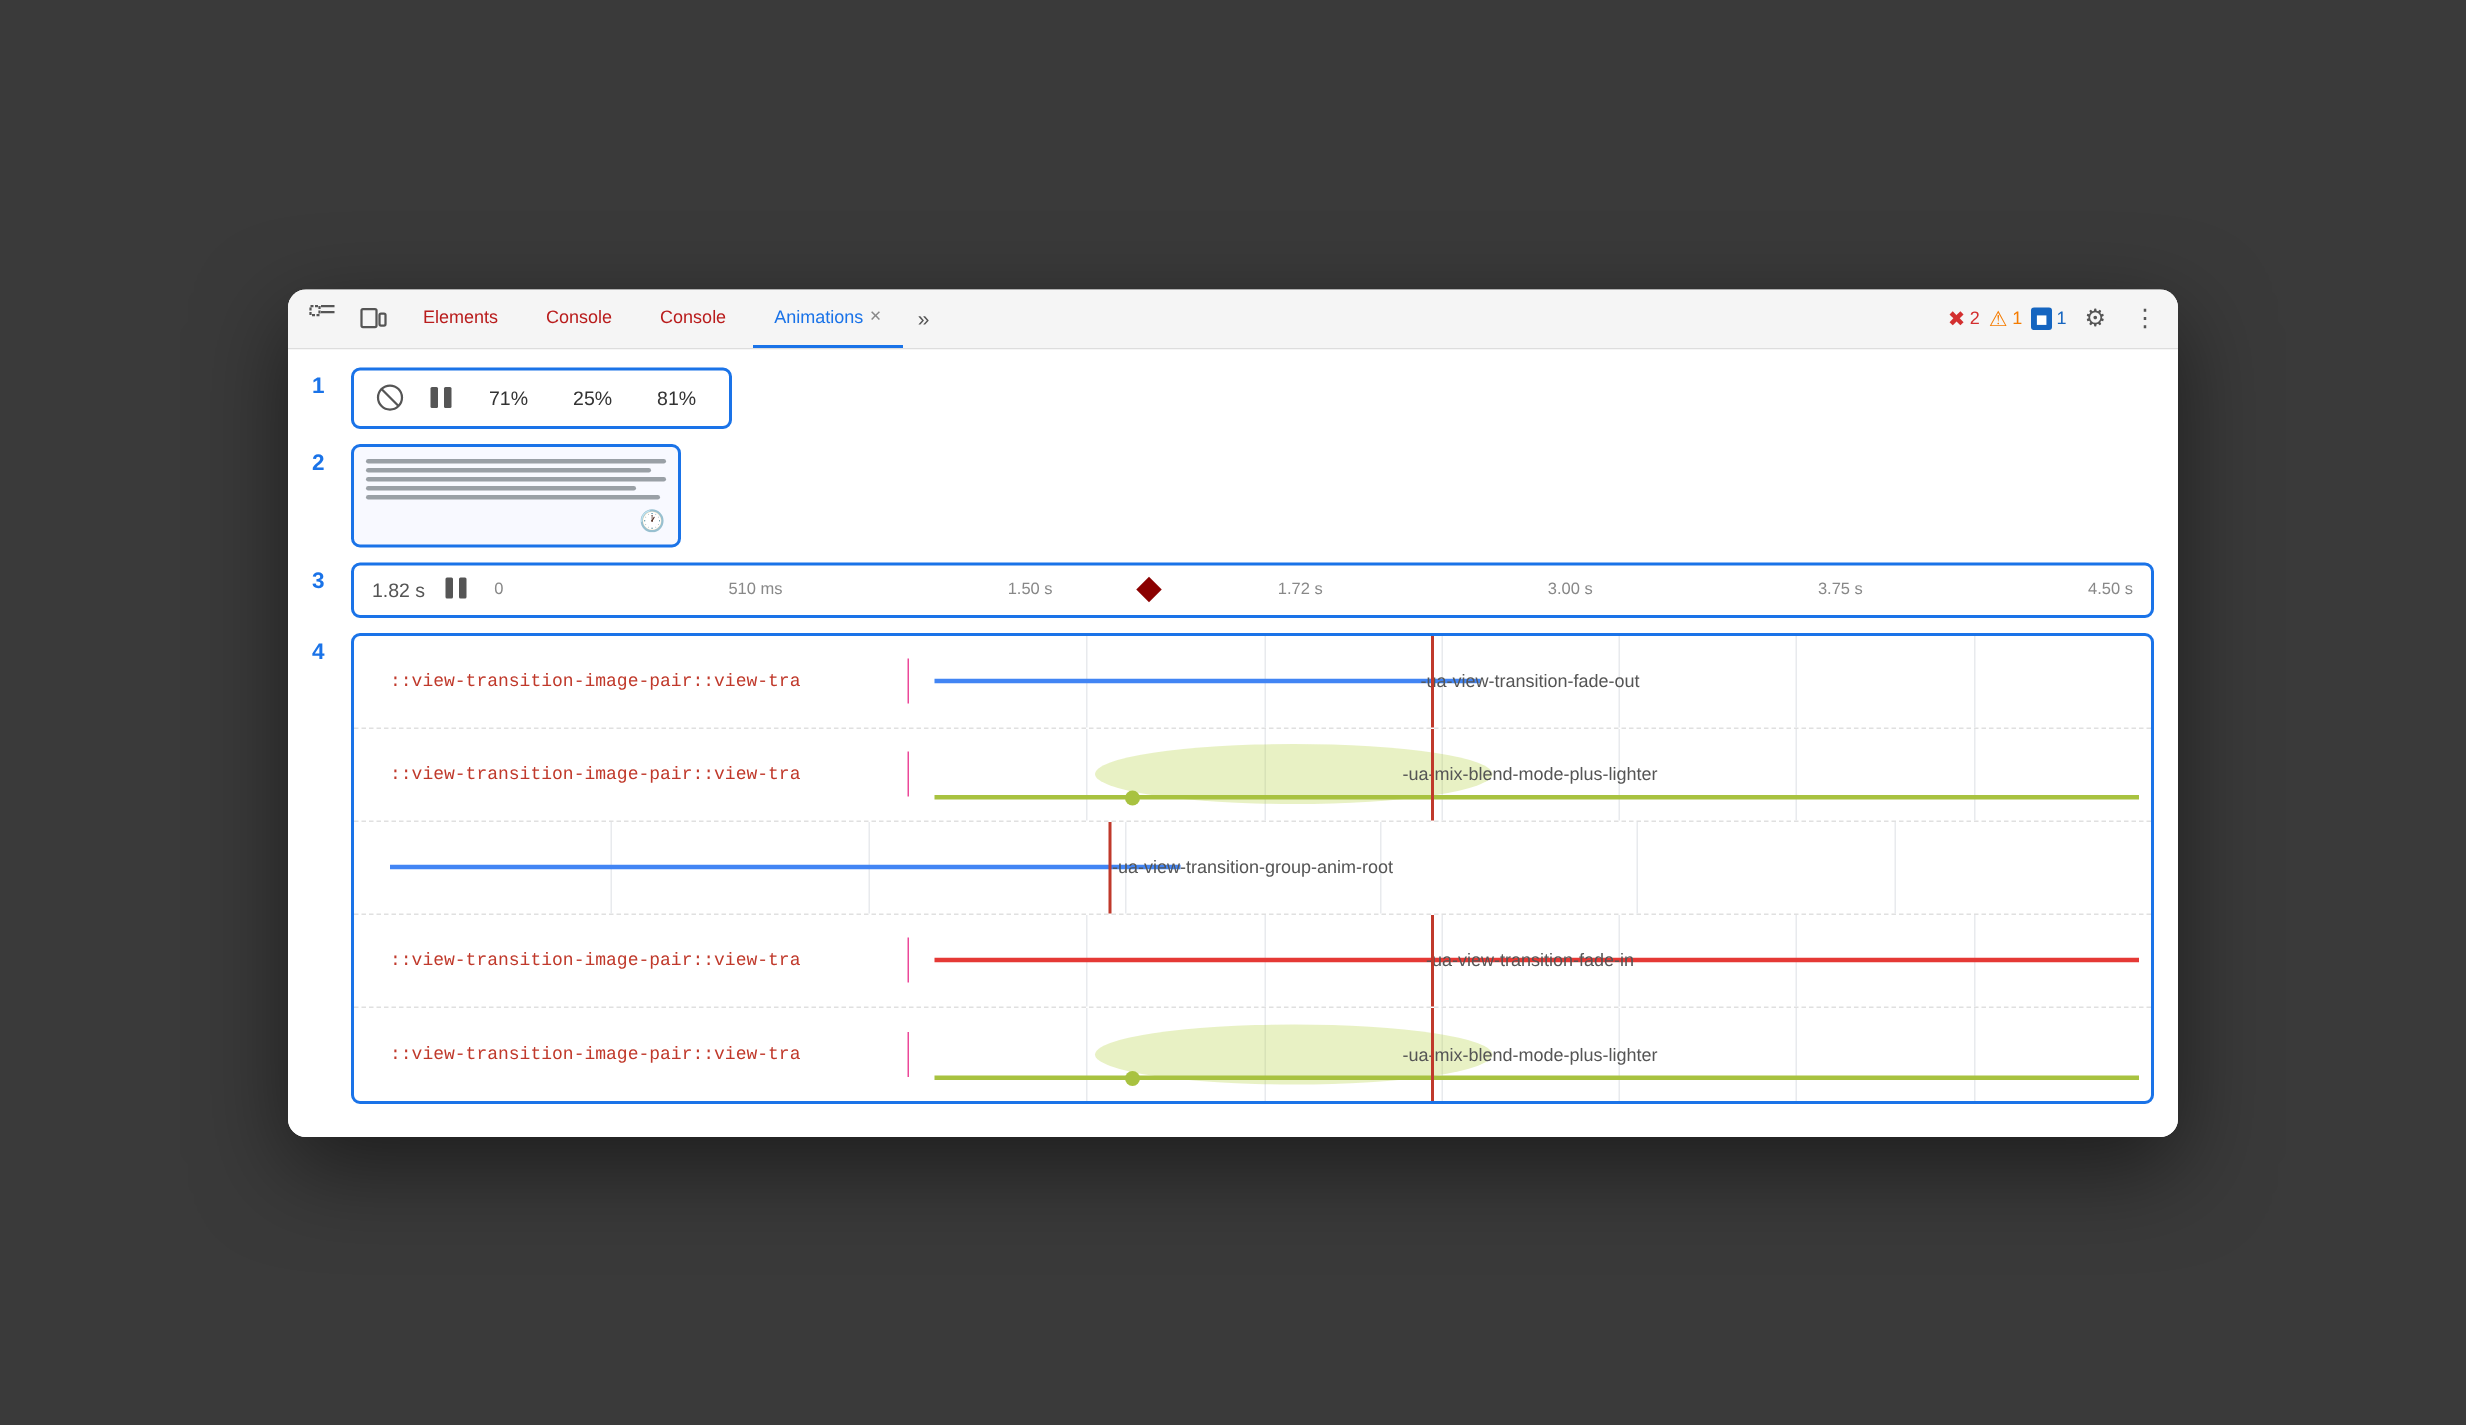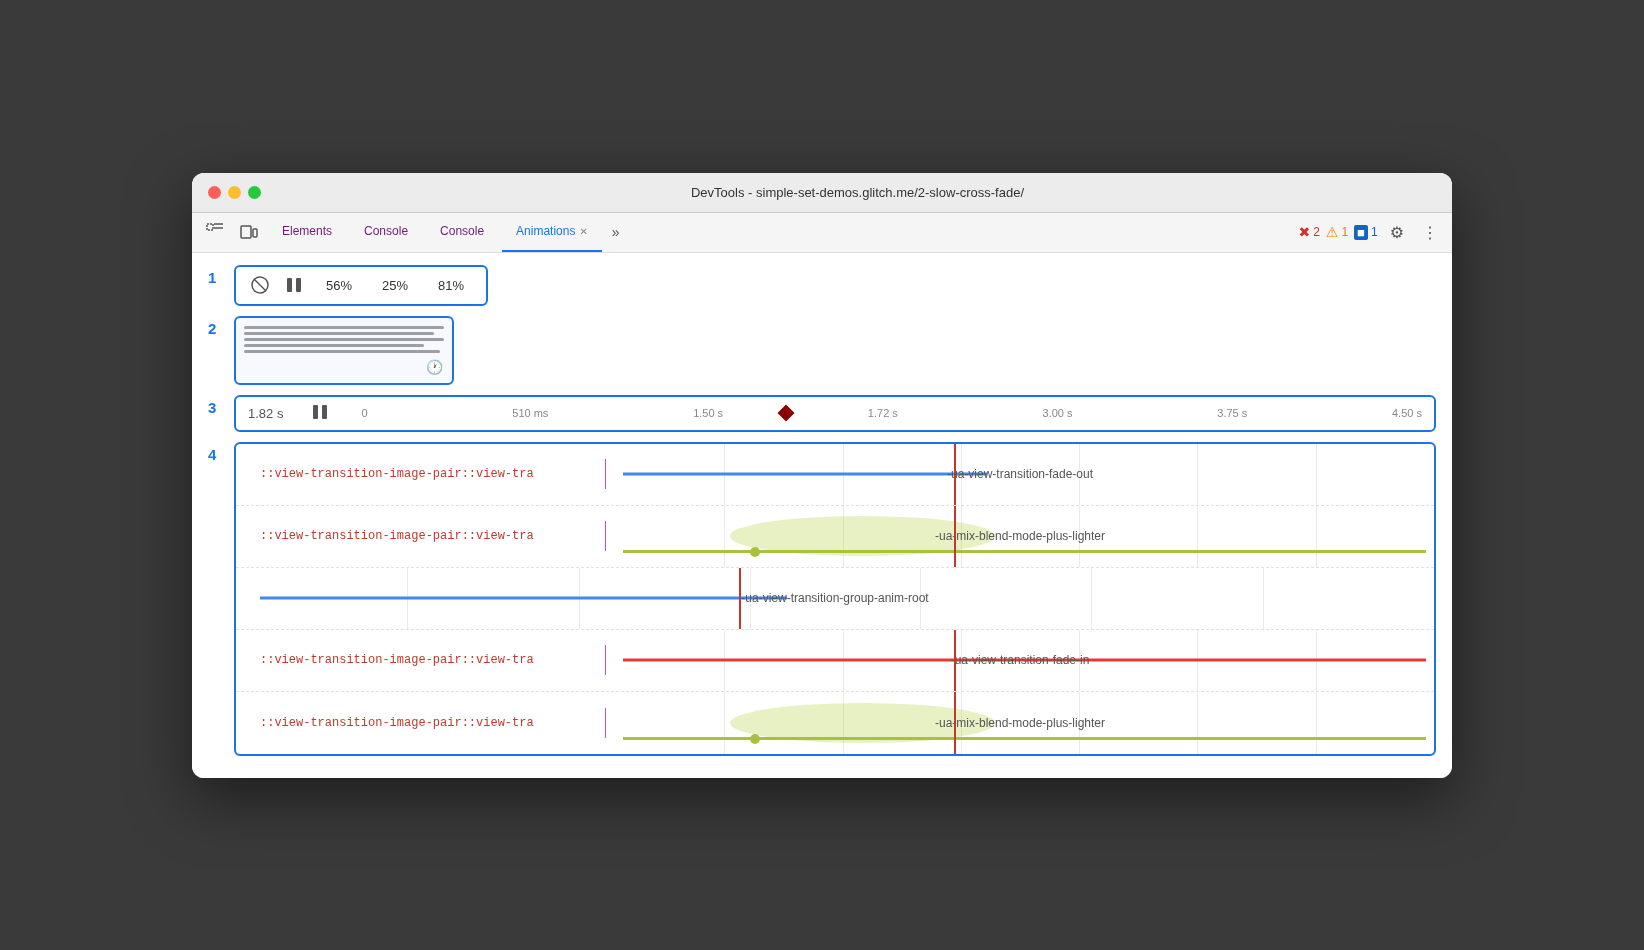--- a/index.html
+++ b/index.html
@@ -59,21 +59,21 @@
       padding: 4px 6px;
       font-size: 16px;
       color: #555;
       border-radius: 3px;
       display: flex;
       align-items: center;
     }
     .toolbar-tab {
       padding: 8px 14px;
       font-size: 12px;
-      color: #701a75;
+      color: #b91c1c;
       cursor: pointer;
       border-bottom: 2px solid transparent;
       height: 40px;
       display: flex;
       align-items: center;
     }
     .toolbar-tab.active {
       color: #1a73e8;
       border-bottom: 2px solid #1a73e8;
     }
@@ -194,21 +194,21 @@
       color: #555;
     }
 
     
     .timeline-header-box {
       border: 2px solid #1a73e8;
       border-radius: 6px;
       padding: 6px 12px;
       display: flex;
       align-items: center;
-      gap: 16px;
+      gap: 0;
       background: #fff;
     }
     .timeline-time {
       font-size: 13px;
       color: #555;
       margin-right: 12px;
     }
     .pause-icon {
       font-size: 14px;
       color: #555;
@@ -327,28 +327,20 @@
       bottom: 0;
       width: 1px;
       background: #e8eaed;
     }
   </style>
 </head>
 <body>
 
 <div class="devtools-window">
 
-  <div class="title-bar">
-    <div class="traffic-lights">
-      <div class="tl tl-red"></div>
-      <div class="tl tl-yellow"></div>
-      <div class="tl tl-green"></div>
-    </div>
-    <div class="title-text">DevTools - simple-set-demos.glitch.me/2-slow-cross-fade/</div>
-  </div>
 
   <div class="toolbar">
     <button class="toolbar-icon-btn">
       <svg width="18" height="18" viewBox="0 0 18 18" fill="none">
         <rect x="1" y="1" width="6" height="6" stroke="#555" stroke-width="1.5" stroke-dasharray="2 1" fill="none"></rect>
         <line x1="8" y1="1" x2="17" y2="1" stroke="#555" stroke-width="1.5"></line>
         <line x1="8" y1="5" x2="17" y2="5" stroke="#555" stroke-width="1.5"></line>
       </svg>
     </button>
     <button class="toolbar-icon-btn">
@@ -404,21 +396,21 @@
             <circle cx="10" cy="10" r="8" stroke="#555" stroke-width="1.5" fill="none"></circle>
             <line x1="4" y1="4" x2="16" y2="16" stroke="#555" stroke-width="1.5"></line>
           </svg>
         </button>
         <button class="control-btn">
           <svg width="20" height="20" viewBox="0 0 20 20">
             <rect x="3" y="3" width="5" height="14" rx="1" fill="#555"></rect>
             <rect x="12" y="3" width="5" height="14" rx="1" fill="#555"></rect>
           </svg>
         </button>
-        <button class="speed-btn">56%</button>
+        <button class="speed-btn">71%</button>
         <button class="speed-btn">25%</button>
         <button class="speed-btn">81%</button>
       </div>
     </div>
 
     <div class="section-row">
       <div class="section-number">2</div>
       <div class="animation-preview-box">
         <div class="preview-lines">
           <div class="preview-line"></div>

